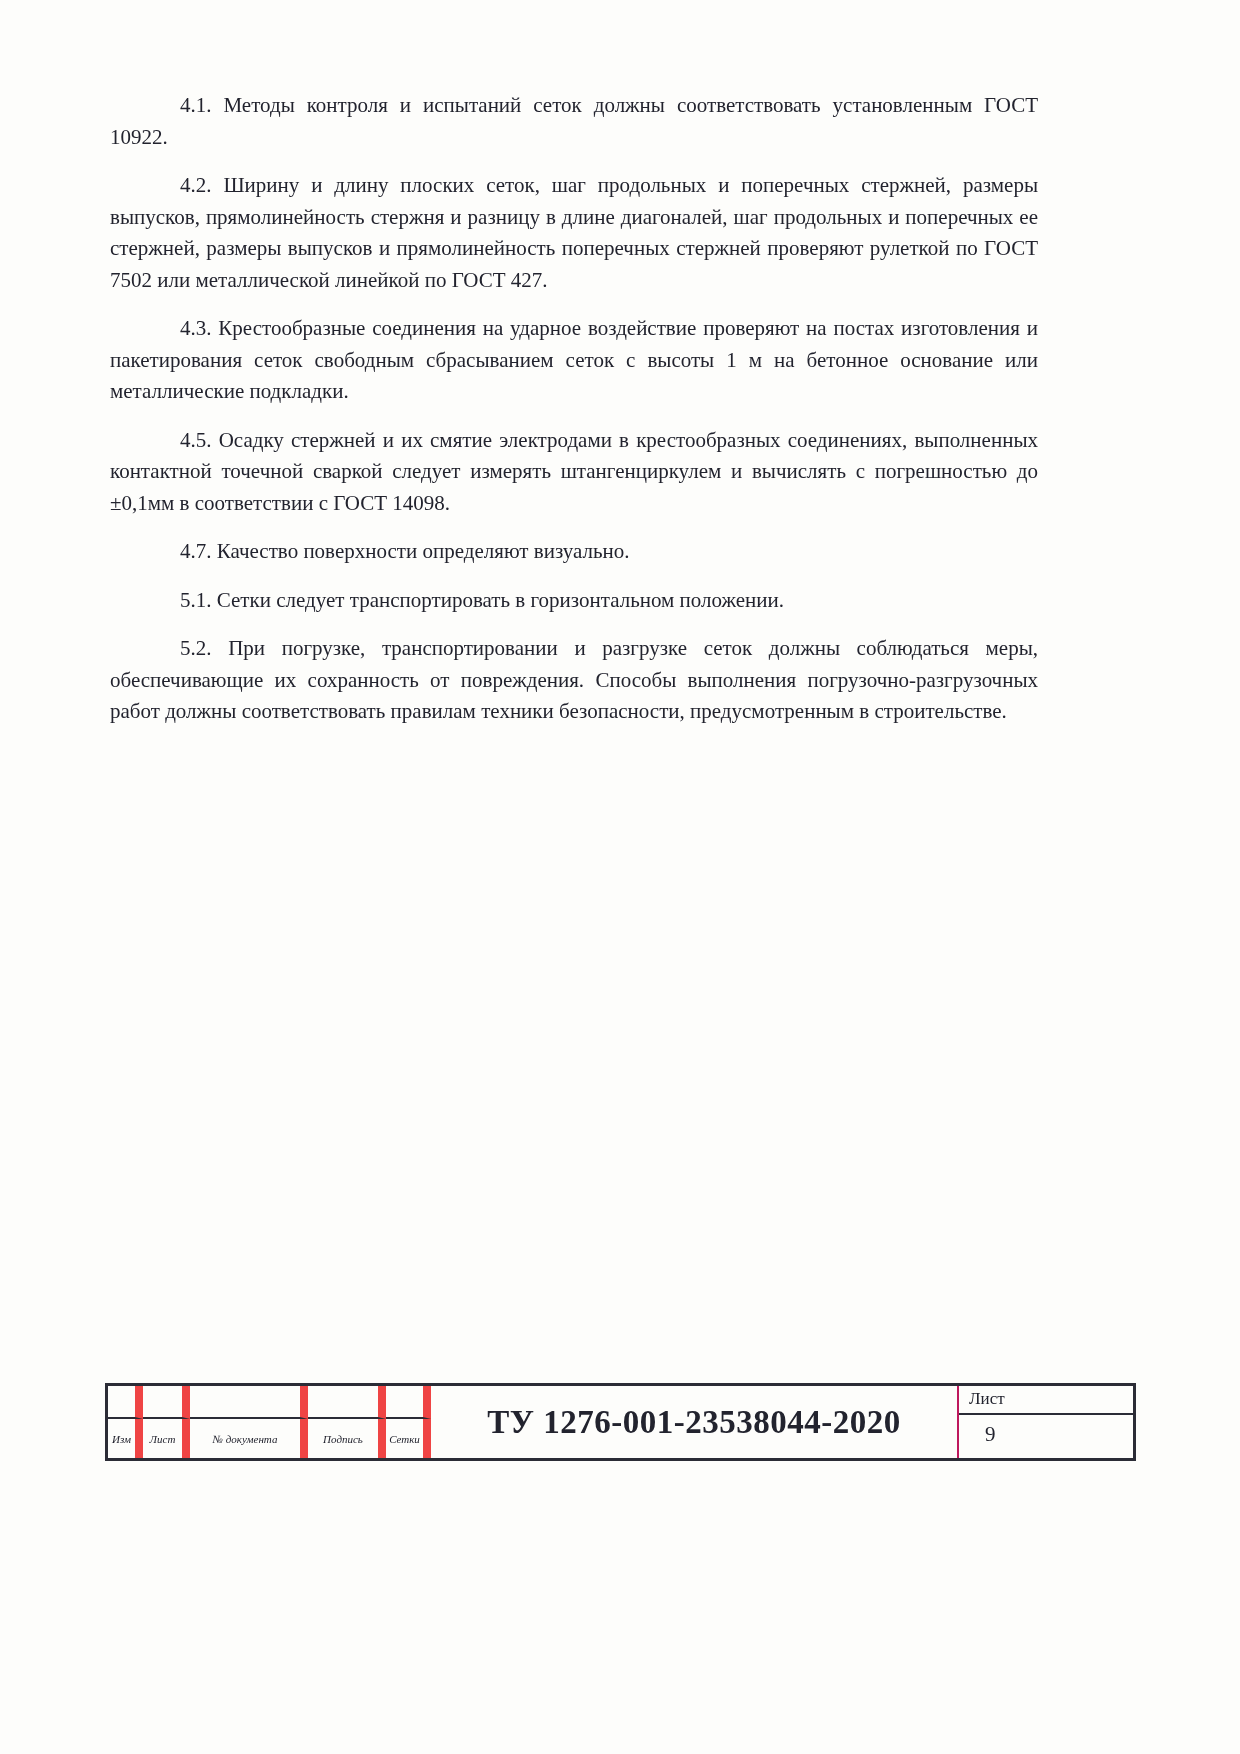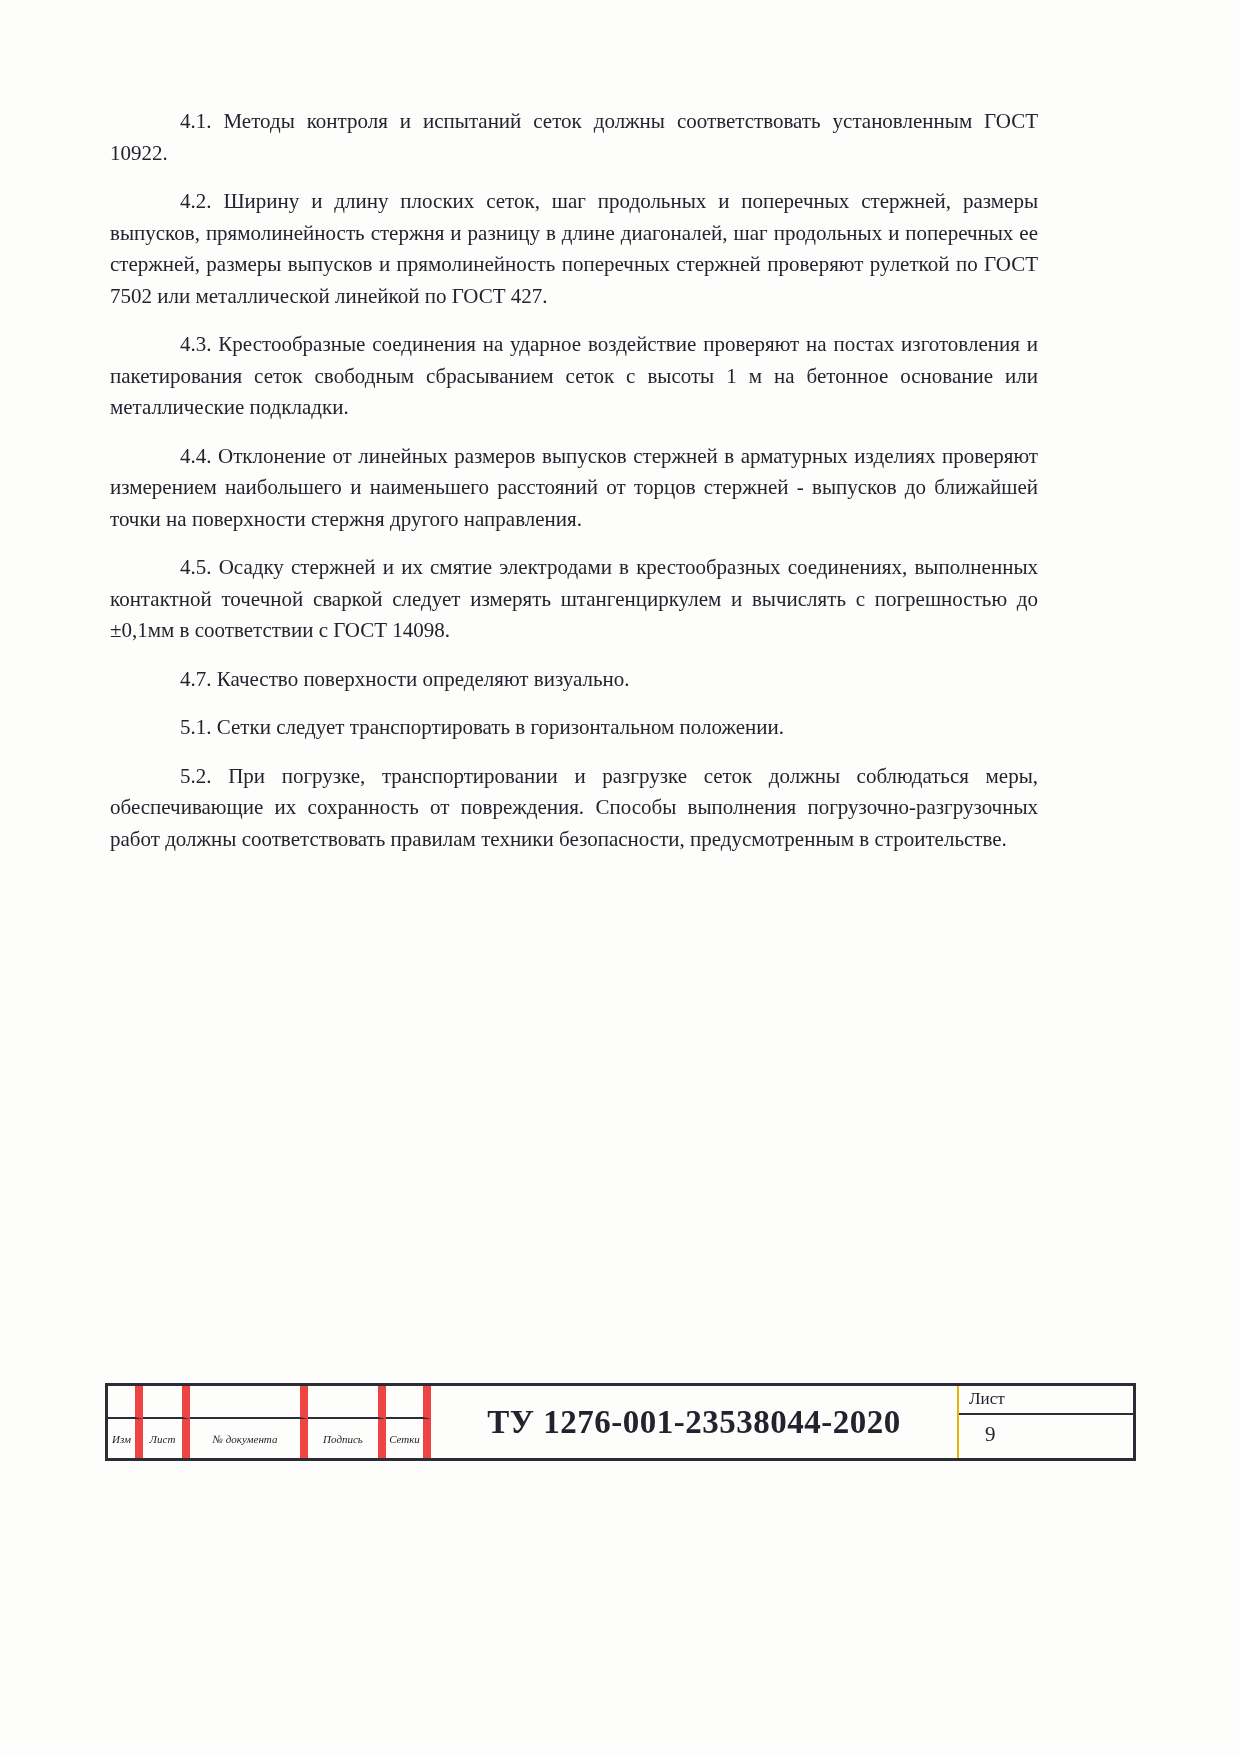--- a/index.html
+++ b/index.html
@@ -27,21 +27,21 @@
     margin: 0 0 32px 72px;
     letter-spacing: 0.4px;
   }
   .section-heading.second { margin-top: 44px; }
 
   .para {
     font-size: 21px;
     line-height: 1.5;
     text-align: justify;
     text-indent: 70px;
-    margin: 16px 0 17px 0;
+    margin: 0 0 17px 0;
   }
 
   
   .stamp {
     position: absolute;
     left: 105px;
     top: 1383px;
     width: 1031px;
     height: 78px;
     border: 3px solid #2b2c36;
@@ -60,21 +60,21 @@
     align-items: center;
     justify-content: center;
     font-size: 11px;
     white-space: nowrap;
     overflow: hidden;
     font-style: italic;
   }
   .stamp-left .cell.top { border-bottom: 2px solid #2b2c36; }
   .stamp-doc {
     width: 528px;
-    border-right: 2px solid #eab308;
+    border-right: 2px solid #be185d;
     display: flex;
     align-items: center;
     justify-content: center;
     font-size: 33px;
     font-weight: bold;
     letter-spacing: 0.5px;
   }
   .stamp-right {
     flex: 1;
     display: flex;
@@ -94,21 +94,20 @@
 </style>
 </head>
 <body>
 
 <div class="content">
 
 
   <p class="para">4.1. Методы контроля и испытаний сеток должны соответствовать установленным ГОСТ 10922.</p>
   <p class="para">4.2. Ширину и длину плоских сеток, шаг продольных и поперечных стержней, размеры выпусков, прямолинейность стержня и разницу в длине диагоналей, шаг продольных и поперечных ее стержней, размеры выпусков и прямолинейность поперечных стержней проверяют рулеткой по ГОСТ 7502 или металлической линейкой по ГОСТ 427.</p>
   <p class="para">4.3. Крестообразные соединения на ударное воздействие проверяют на постах изготовления и пакетирования сеток свободным сбрасыванием сеток с высоты 1 м на бетонное основание или металлические подкладки.</p>
-  <p class="para">4.4. Отклонение от линейных размеров выпусков стержней в арматурных изделиях проверяют измерением наибольшего и наименьшего расстояний от торцов стержней - выпусков до ближайшей точки на поверхности стержня другого направления.</p>
   <p class="para">4.5. Осадку стержней и их смятие электродами в крестообразных соединениях, выполненных контактной точечной сваркой следует измерять штангенциркулем и вычислять с погрешностью до ±0,1мм в соответствии с ГОСТ 14098.</p>
   <p class="para">4.7. Качество поверхности определяют визуально.</p>
 
 
   <p class="para">5.1. Сетки следует транспортировать в горизонтальном положении.</p>
   <p class="para">5.2. При погрузке, транспортировании и разгрузке сеток должны соблюдаться меры, обеспечивающие их сохранность от повреждения. Способы выполнения погрузочно-разгрузочных работ должны соответствовать правилам техники безопасности, предусмотренным в строительстве.</p>
 
 </div>
 
 <div class="stamp">

